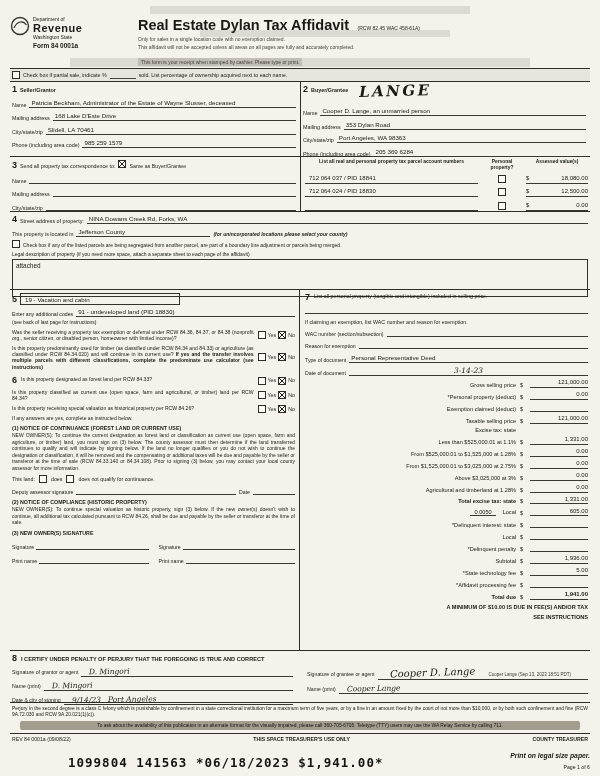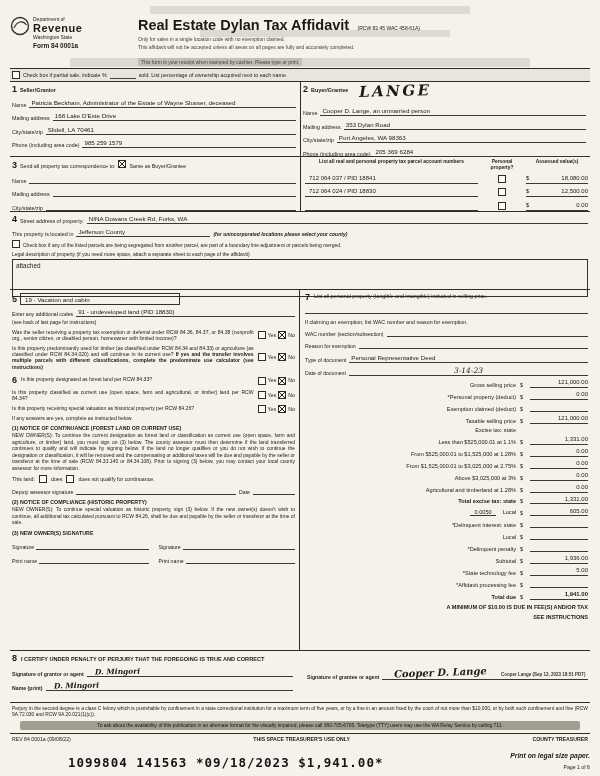--- a/index.html
+++ b/index.html
@@ -67,21 +67,21 @@
   .feecur{width:6px;flex:none;}
   .feeval{width:58px;flex:none;border-bottom:1px solid #3a3833;text-align:right;min-height:7.5px;font-size:6px;}
   .feehdr{text-align:right;margin-top:3.5px;font-size:5.6px;padding-right:72px;}
   .rate{display:inline-block;border-bottom:1px solid #3a3833;min-width:26px;text-align:center;margin-right:5px;}
   .minline{font-weight:bold;font-size:5.6px;text-align:right;margin-top:4px;}
   .sec8{padding:3px 2px 4px;border-bottom:1px solid #2f2d29;min-height:52px;box-sizing:border-box;}
   .s8head{display:flex;gap:4px;align-items:baseline;}
   .certify{font-weight:bold;font-size:5.6px;}
   .siggrid{display:flex;gap:14px;}
   .sigcol{flex:1;}
-  .srow{display:flex;align-items:flex-end;gap:3px;margin-top:4px;font-size:5.2px;font-weight:bold;}
+  .srow{display:flex;align-items:center;gap:3px;margin-top:4px;font-size:5.2px;}
   .sig-big{font-size:10px;transform:rotate(-2deg);display:inline-block;margin-left:10px;white-space:nowrap;}
   .sig-med{font-size:7.5px;transform:rotate(-1deg);display:inline-block;margin-left:6px;white-space:nowrap;}
   .esign{font-size:4.5px;color:#39362f;margin-left:12px;}
   .perjury{font-size:4.9px;line-height:1.25;margin-top:2.5px;padding:0 2px;text-align:justify;}
   .access{margin:3px 10px 0;background:#a39d90;color:#14120d;font-size:4.9px;padding:2px 6px;text-align:center;border-radius:2px;}
   .foot{display:flex;justify-content:space-between;align-items:center;border-top:1px solid #2f2d29;margin-top:3px;padding:2px;font-size:5.2px;}
   .foot .mid,.foot .rgt{font-weight:bold;}
   .spacer{flex:1;}
   .bottomrow{display:flex;justify-content:space-between;align-items:flex-end;padding:0 0 2px 0;}
   .stamp{font-family:"DejaVu Sans Mono",monospace;font-weight:bold;font-size:12.5px;letter-spacing:1px;color:#141414;margin-left:58px;}
@@ -497,45 +497,53 @@
     <div class="siggrid">
       <div class="sigcol">
         <div class="srow">
           <span class="lbl">Signature of grantor or agent</span>
           <span class="fill"><span class="hand sig-med">D. Mingori</span></span>
         </div>
         <div class="srow">
           <span class="lbl">Name (print)</span>
           <span class="fill"><span class="hand sig-med">D. Mingori</span></span>
         </div>
+        <div class="srow">
+          <span class="lbl">Date &amp; city of signing</span>
+          <span class="fill"><span class="hand sig-med">9/14/23&nbsp;&nbsp;&nbsp;Port Angeles</span></span>
+        </div>
       </div>
       <div class="sigcol">
         <div class="srow">
           <span class="lbl">Signature of grantee or agent</span>
           <span class="fill">
             <span class="hand sig-big">Cooper D. Lange</span>
             <span class="esign">Cooper Lange (Sep 13, 2023 18:51 PDT)</span>
           </span>
         </div>
+        <div class="srow">
+          <span class="lbl">Name (print)</span>
+          <span class="fill"><span class="hand sig-med">Cooper Lange</span></span>
+        </div>
       </div>
     </div>
   </div>
 
   <div class="perjury">Perjury in the second degree is a class C felony which is punishable by confinement in a state correctional institution for a maximum term of five years, or by a fine in an amount fixed by the court of not more than $10,000, or by both such confinement and fine (RCW 9A.72.030 and RCW 9A.20.021(1)(c)).</div>
   <div class="access">To ask about the availability of this publication in an alternate format for the visually impaired, please call 360-705-6705. Teletype (TTY) users may use the WA Relay Service by calling 711.</div>
 
   <div class="foot">
     <span>REV 84 0001a (09/08/22)</span>
     <span class="mid">THIS SPACE TREASURER'S USE ONLY</span>
     <span class="rgt">COUNTY TREASURER</span>
   </div>
 
   <div class="spacer"></div>
 
   <div class="bottomrow">
-    <span class="stamp">1099804 141563 *09/18/2023 $1,941.00*</span>
+    <span class="stamp">1099804 141563 *06/18/2023 $1,941.00*</span>
     <span class="printcol">
       <span class="printnote">Print on legal size paper.</span>
       <div class="pageno">Page 1 of 6</div>
     </span>
   </div>
 
 </div>
 
 </body></html>

